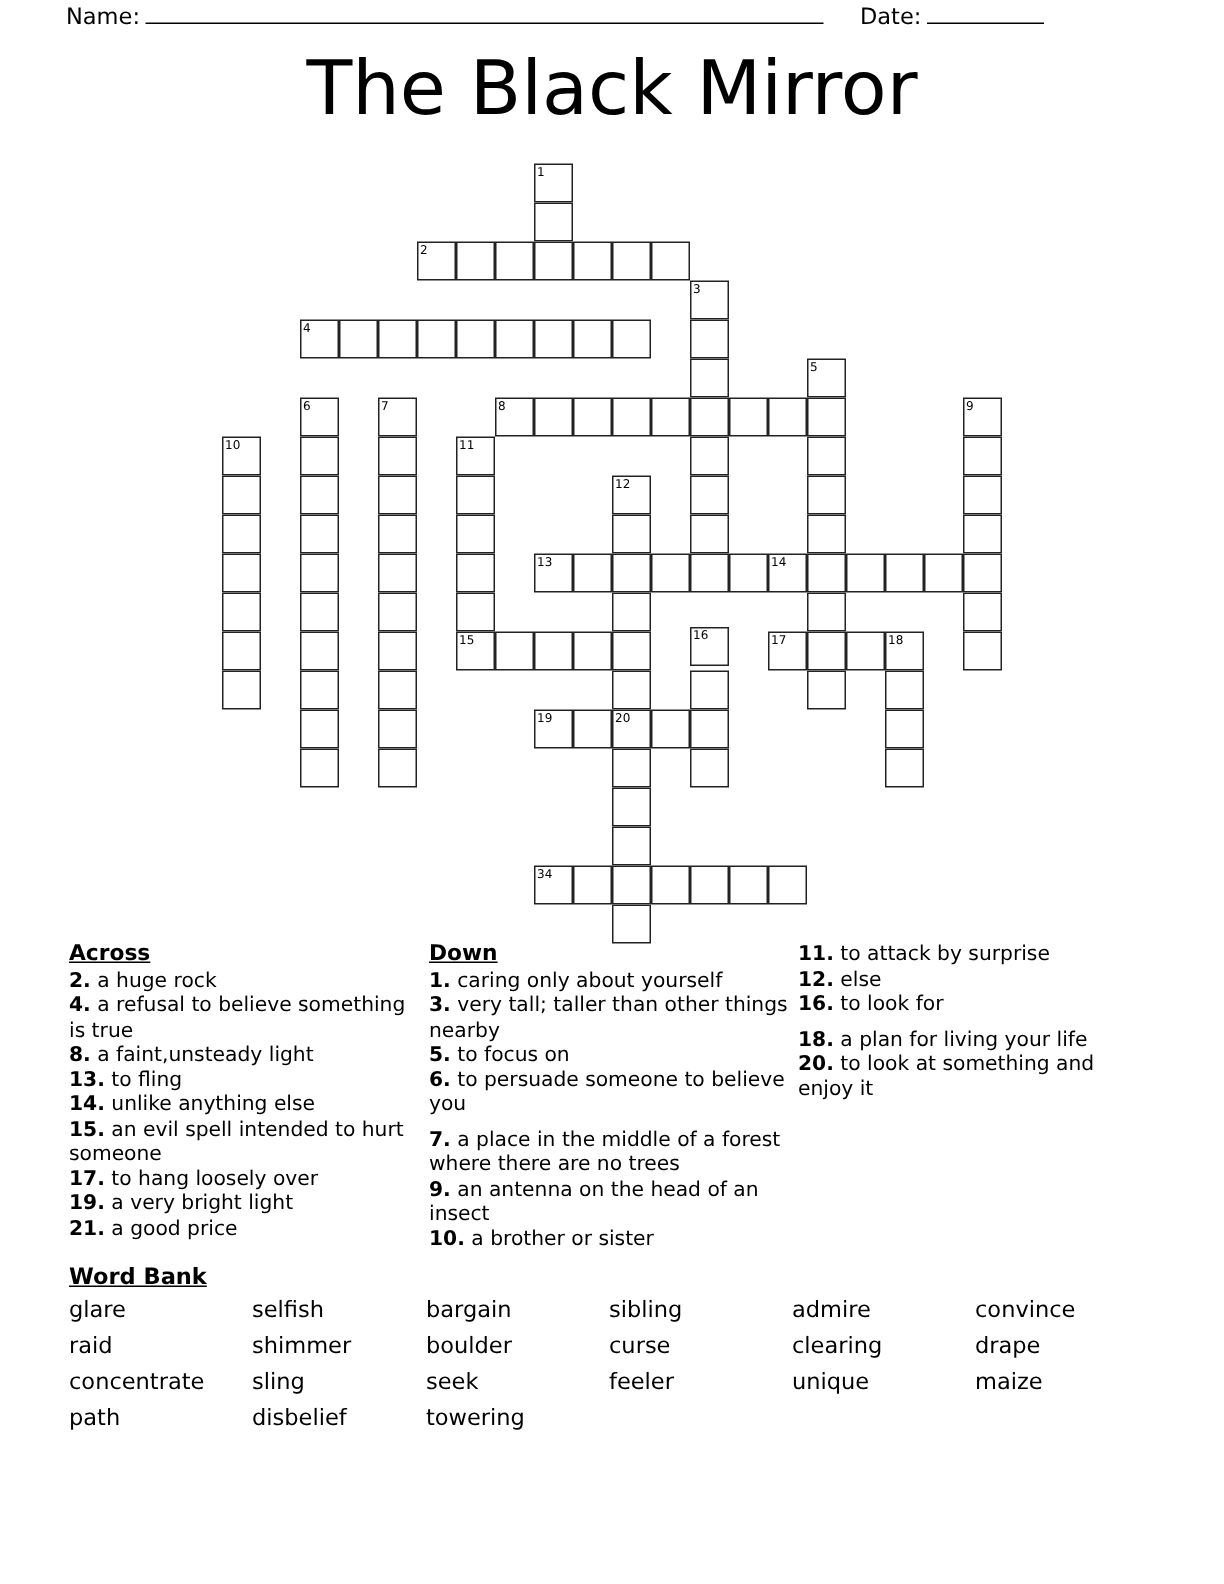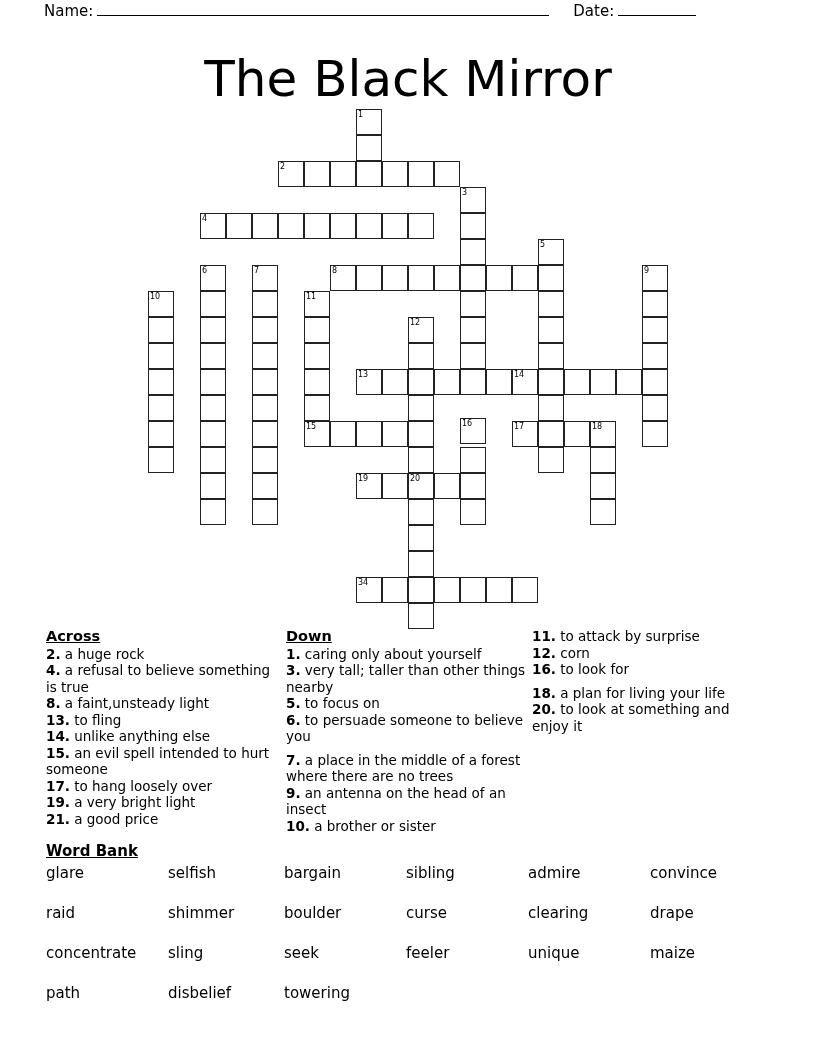--- a/index.html
+++ b/index.html
@@ -37,21 +37,21 @@
     height: 12px;
     margin-left: 4px;
   }
   .rule-name { width: 452px; }
   .rule-date { width: 78px; }
   .date-label { margin-left: 24px; text-align: center; }
 
   
   .puzzle-title {
     position: absolute;
-    top: 50px;
+    top: 30px;
     left: 0;
     width: 816px;
     text-align: center;
     font-size: 50px;
     font-weight: normal;
     letter-spacing: 0px;
     font-family: "DejaVu Sans", "Liberation Sans", sans-serif;
   }
 
   
@@ -121,21 +121,21 @@
   .wb-heading {
     font-weight: bold;
     text-decoration: underline;
     font-size: 15px;
     display: block;
     margin-bottom: 4px;
   }
   .wb-grid {
     display: grid;
     grid-template-columns: 122px 116px 122px 122px 122px auto;
-    row-gap: 22px;
+    row-gap: 6px;
     font-size: 15px;
     line-height: 18px;
   }
   .wb-word { white-space: nowrap; }
 </style>
 </head>
 <body>
 
 <div class="header-row">
   <span class="field-label">Name:</span>
@@ -342,21 +342,21 @@
         <span class="clue-spacer"></span>
         <span class="clue-item"><b>7.</b><span> a place in the middle of a forest where there are no trees</span></span>
         <span class="clue-item"><b>9.</b><span> an antenna on the head of an insect</span></span>
         <span class="clue-item"><b>10.</b><span> a brother or sister</span></span>
       </div>
   </div>
 
   <div class="clue-col clue-col-extra">
     <div id="down-cont-list">
         <span class="clue-item"><b>11.</b><span> to attack by surprise</span></span>
-        <span class="clue-item"><b>12.</b><span> corn</span></span>
+        <span class="clue-item"><b>12.</b><span> else</span></span>
         <span class="clue-item"><b>16.</b><span> to look for</span></span>
         <span class="clue-spacer"></span>
         <span class="clue-item"><b>18.</b><span> a plan for living your life</span></span>
         <span class="clue-item"><b>20.</b><span> to look at something and enjoy it</span></span>
       </div>
   </div>
 
 </div>
 
 <div id="word-bank">

